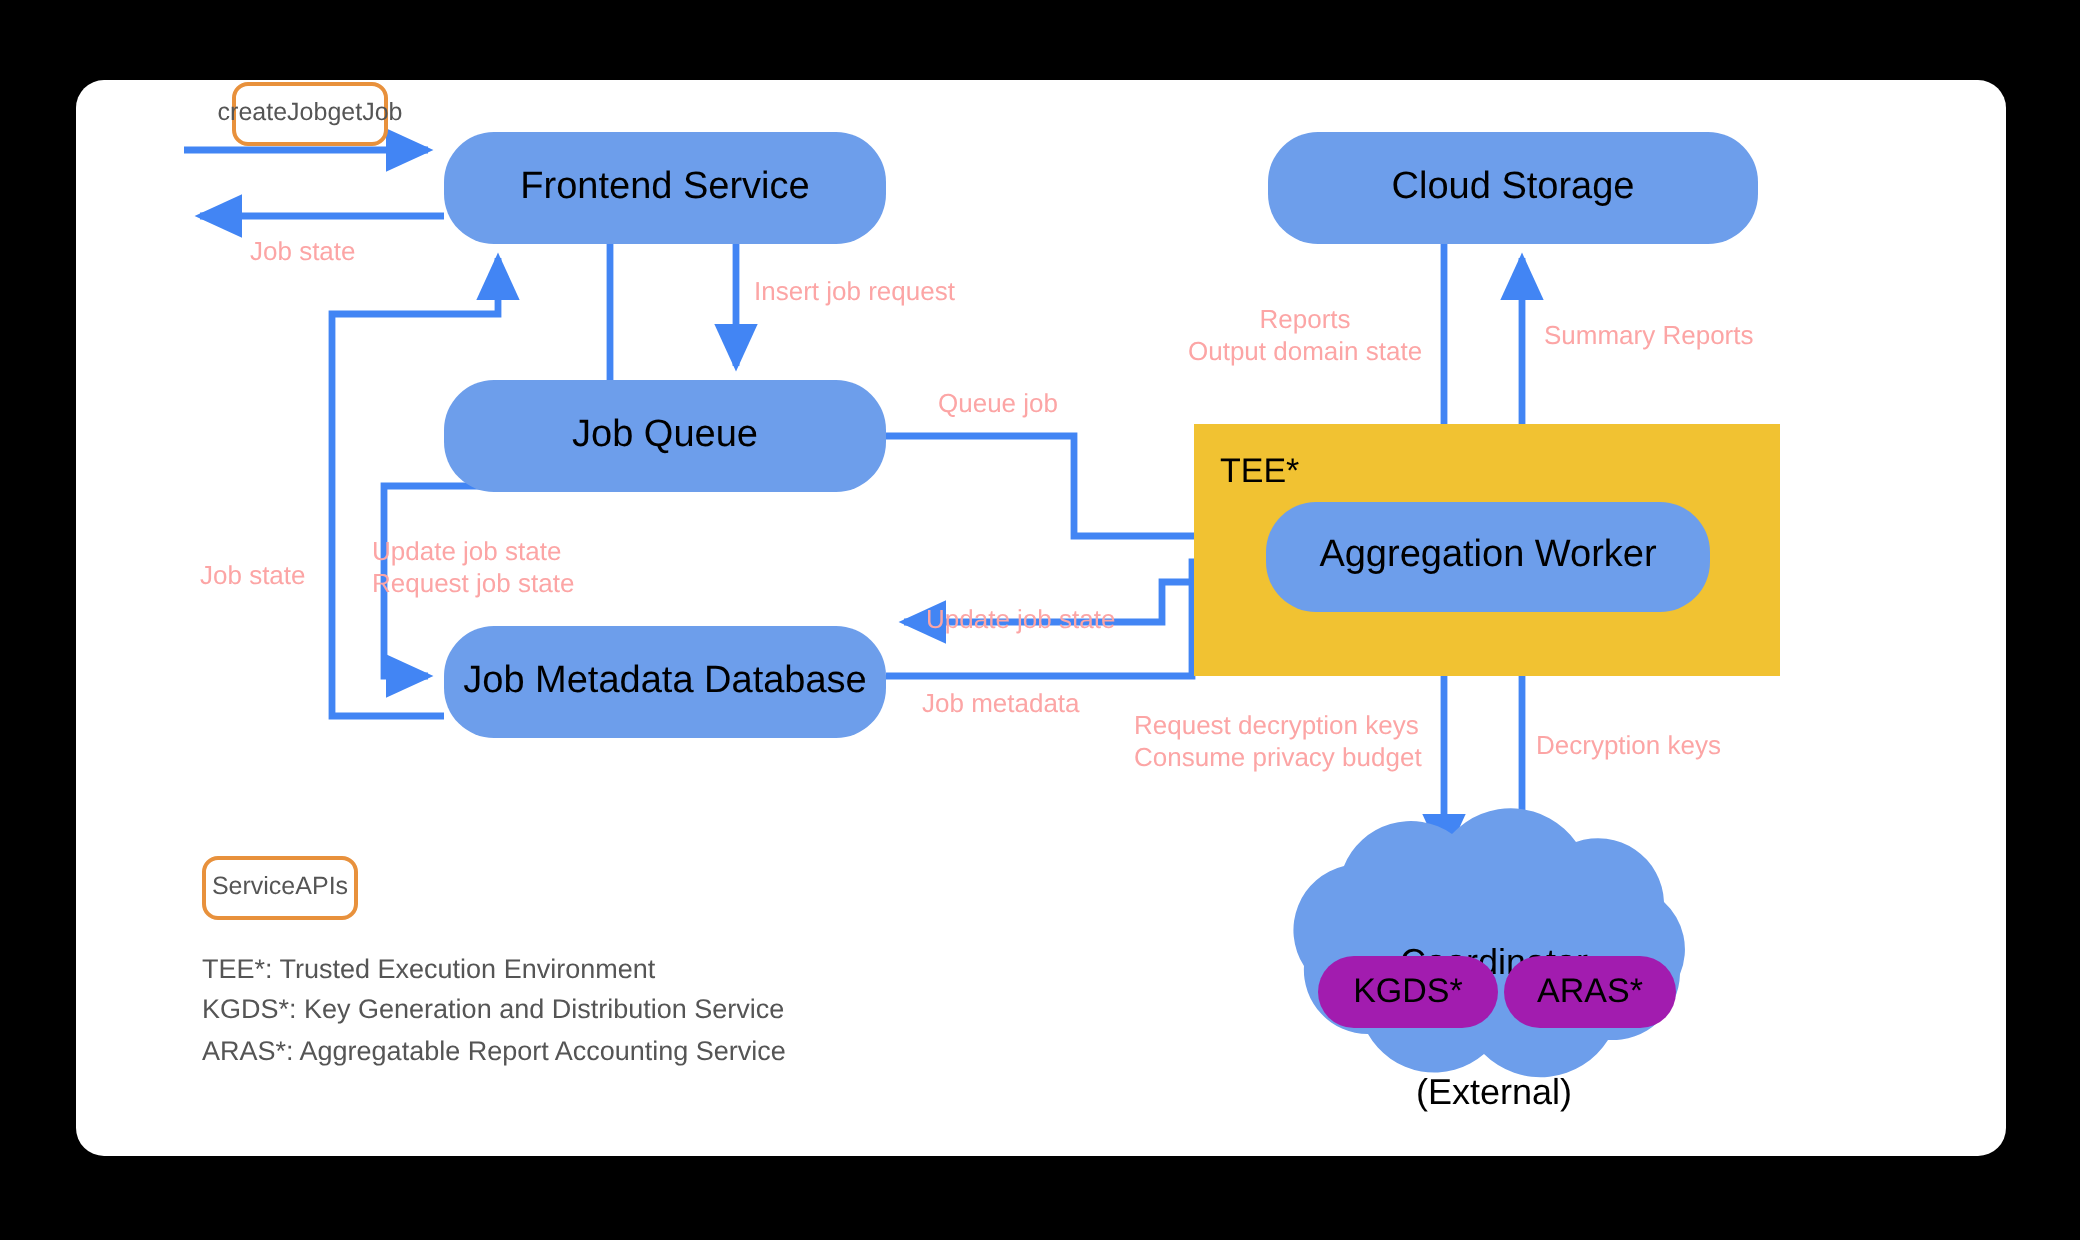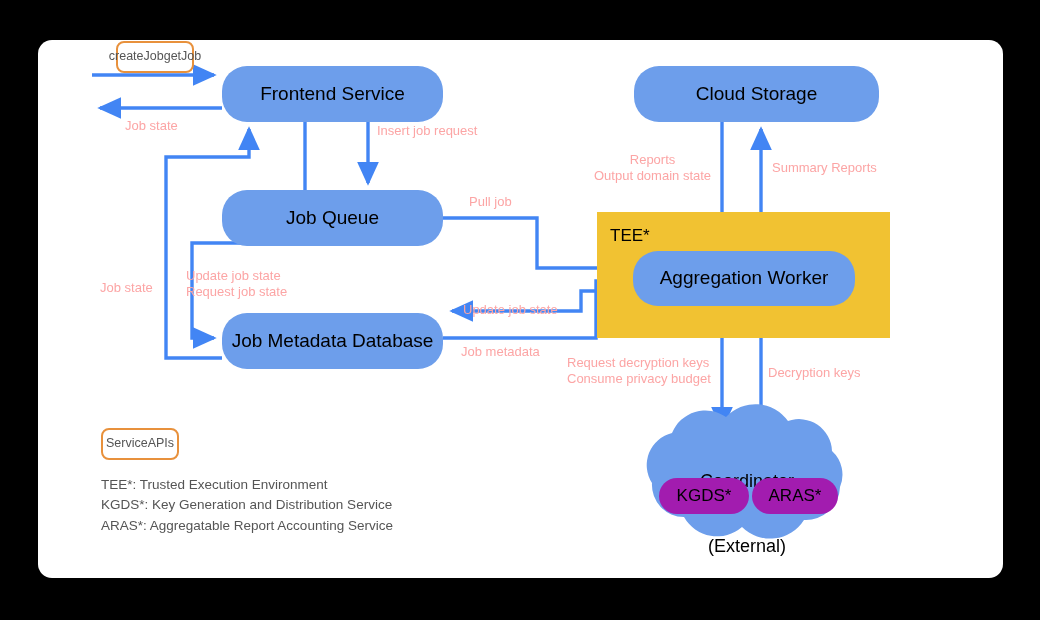--- a/index.html
+++ b/index.html
@@ -199,22 +199,22 @@
     <div>createJob</div>
     <div>getJob</div>
   </div>
 
   <div class="api-chip" style="left:101px; top:428px; width:78px; height:32px;">
     <div>Service</div>
     <div>APIs</div>
   </div>
 
   <div class="edge-label" style="left:125px; top:118px;">Job state</div>
-  <div class="edge-label" style="left:377px; top:123px;">Insert job request</div>
-  <div class="edge-label" style="left:469px; top:194px;">Pull job</div>
+  <div class="edge-label" style="left:377px; top:138px;">Insert job request</div>
+  <div class="edge-label" style="left:469px; top:194px;">Queue job</div>
   <div class="edge-label" style="left:186px; top:268px;">Update job state
 Request job state</div>
   <div class="edge-label" style="left:100px; top:280px;">Job state</div>
   <div class="edge-label" style="left:463px; top:302px;">Update job state</div>
   <div class="edge-label" style="left:461px; top:344px;">Job metadata</div>
   <div class="edge-label" style="left:594px; top:152px; text-align:center;">Reports
 Output domain state</div>
   <div class="edge-label" style="left:772px; top:160px;">Summary Reports</div>
   <div class="edge-label" style="left:567px; top:355px;">Request decryption keys
 Consume privacy budget</div>

